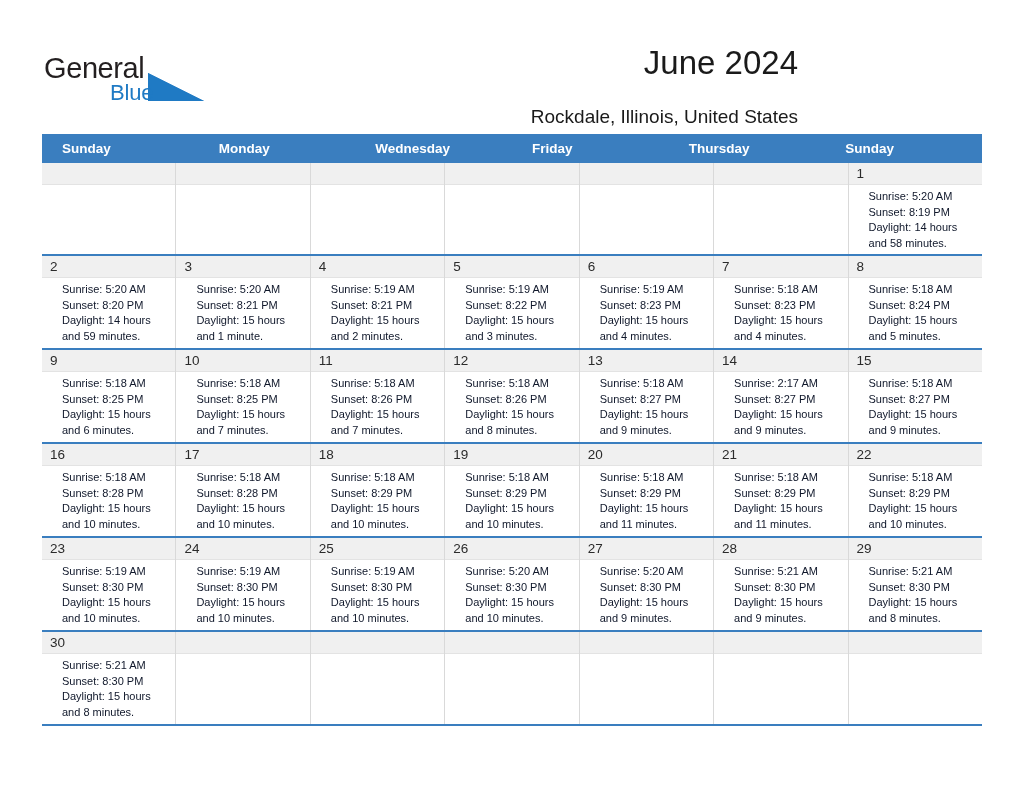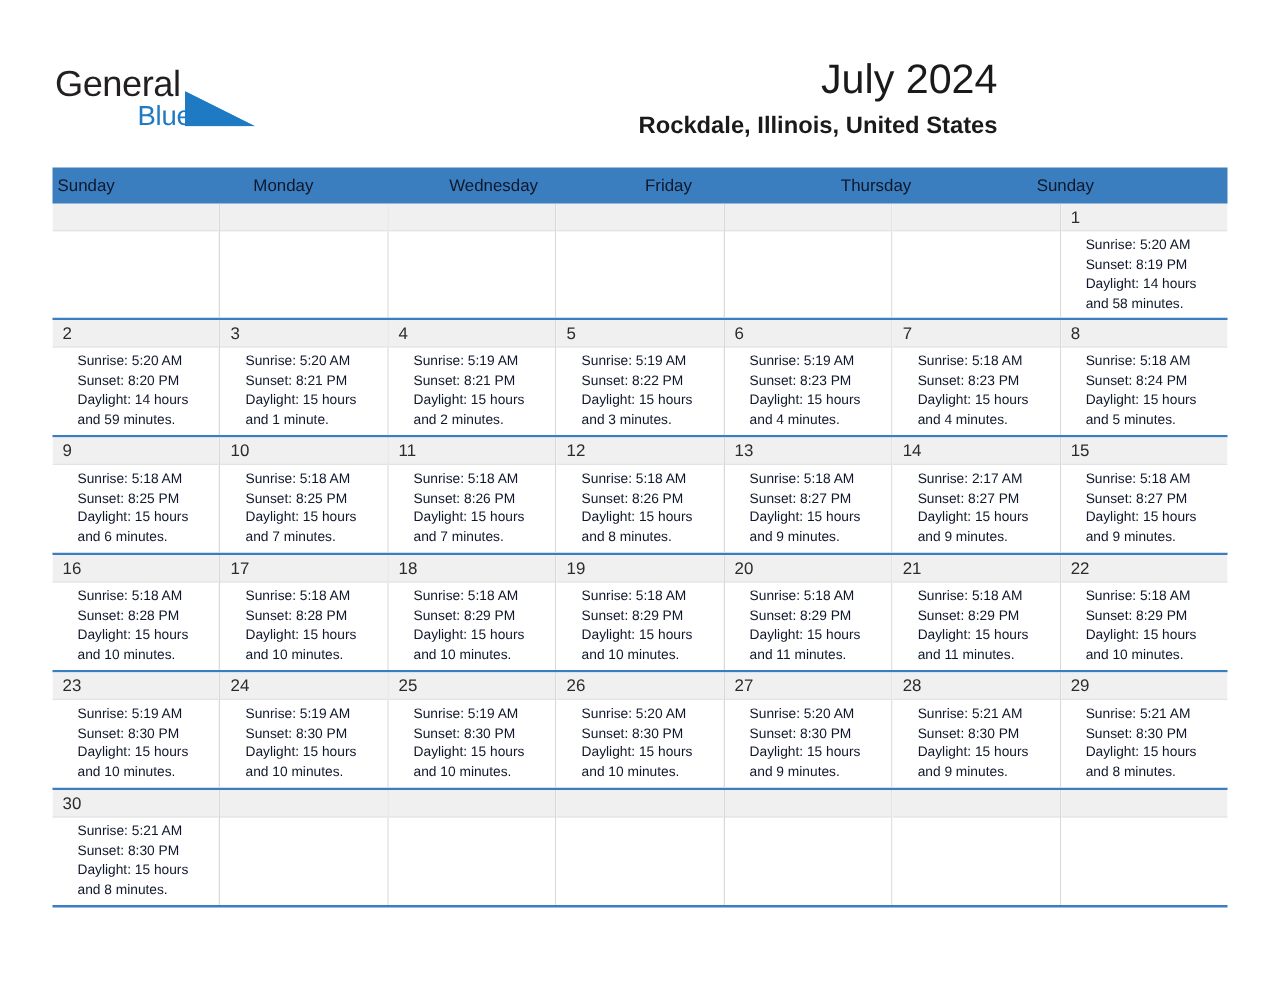--- a/index.html
+++ b/index.html
@@ -77,49 +77,49 @@
     font-size: 33px;
     color: #1a1a1a;
     line-height: 42px;
     white-space: nowrap;
     font-family: "Liberation Sans", sans-serif;
   }
   .location-title {
     font-size: 19px;
     color: #1a1a1a;
     line-height: 26px;
-    margin-top: 4px;
+    margin-top: 20px;
     white-space: nowrap;
     font-family: "Liberation Sans", sans-serif;
-    font-weight: bold;
   }
 
   
   .calendar {
     position: absolute;
     left: 42px;
     top: 134px;
     width: 940px;
   }
 
   .weekday-row {
     display: flex;
     width: 100%;
     background: #3a7ebf;
     height: 29px;
   }
   .weekday-cell {
     flex: 1 1 0;
     min-width: 0;
-    color: #0f172a;
+    color: #ffffff;
     font-size: 13.5px;
     line-height: 29px;
-    padding-left: 4px;
+    padding-left: 20px;
     box-sizing: border-box;
     font-family: "Liberation Sans", sans-serif;
+    font-weight: bold;
   }
 
   .week-row {
     display: flex;
     width: 100%;
     border-bottom: 2px solid #3a7ebf;
     box-sizing: border-box;
   }
   .week-row.first { height: 93px; }
   .week-row { height: 94px; }
@@ -174,21 +174,21 @@
       <span class="logo-triangle">
         <svg width="56" height="28" viewBox="0 0 56 28" xmlns="http://www.w3.org/2000/svg">
           <polygon points="0,28 56,28 0,0" fill="#1f7ac4" transform="translate(0,0) scale(1,1)"></polygon>
           <polygon points="0,0 56,28 0,28" fill="#1f7ac4"></polygon>
         </svg>
       </span>
       <span class="logo-blue">Blue</span>
     </div>
 
     <div class="title-block">
-      <div class="month-title">July 2024</div>
+      <div class="month-title">June 2024</div>
       <div class="location-title">Rockdale, Illinois, United States</div>
     </div>
 
   </div>
 
   <div class="calendar">
     <div class="weekday-row" id="weekday-row">
         <div class="weekday-cell">Sunday</div>
         <div class="weekday-cell">Monday</div>
         <div class="weekday-cell">Wednesday</div>

